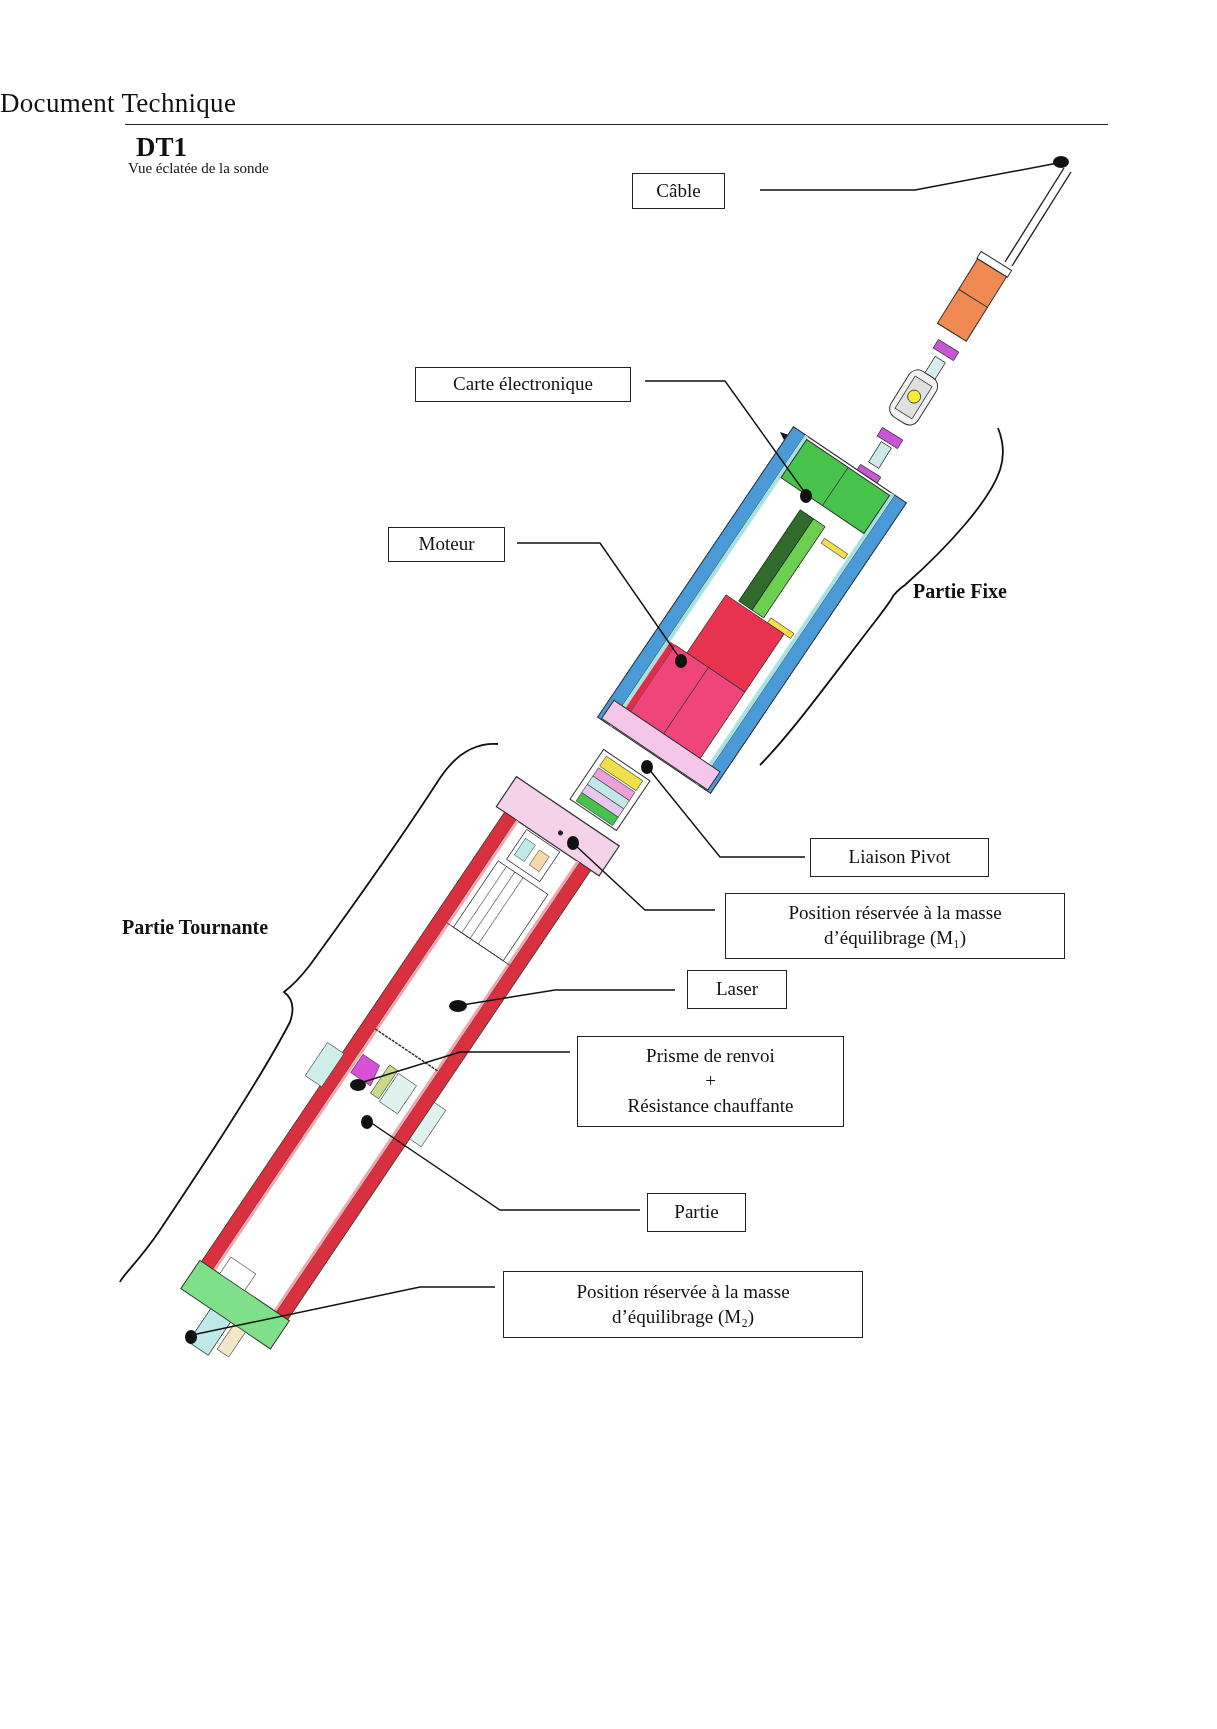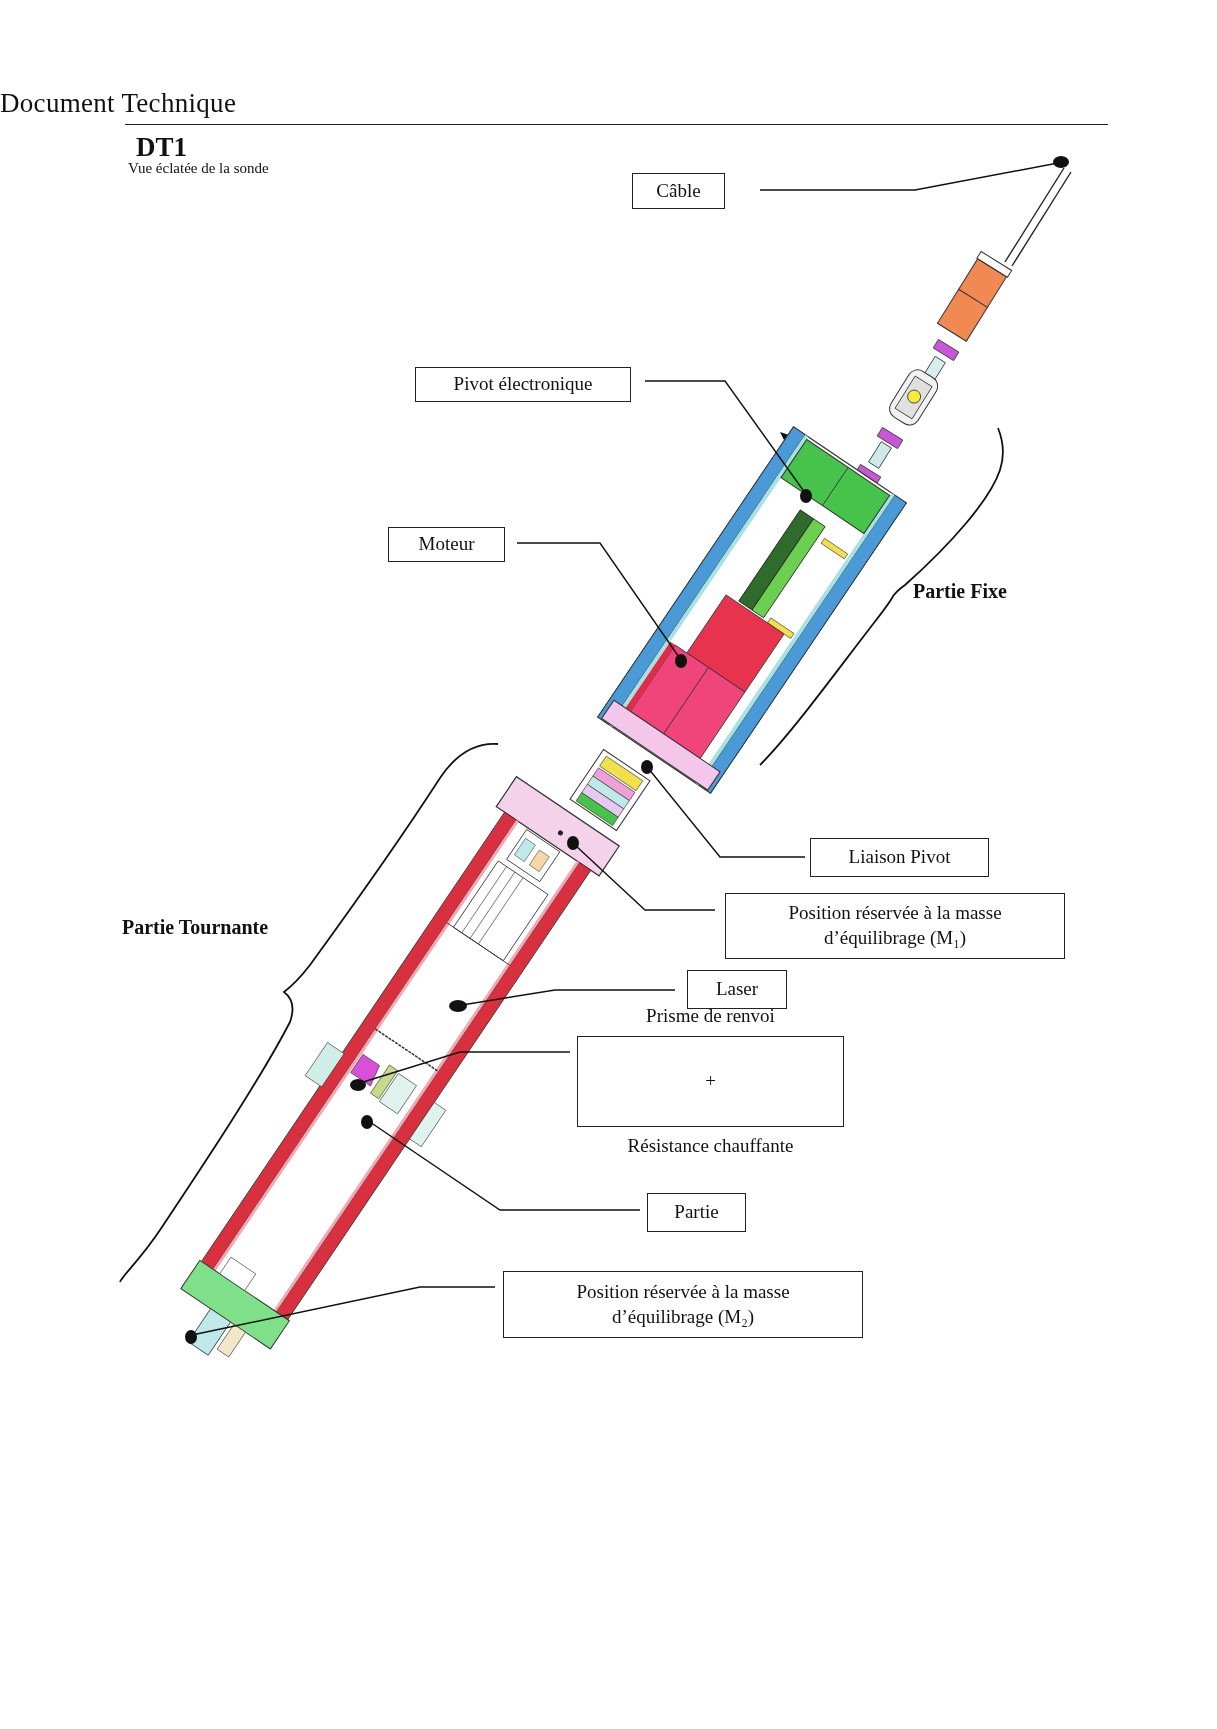--- a/index.html
+++ b/index.html
@@ -155,36 +155,36 @@
     <ellipse cx="358" cy="1085" rx="8" ry="6"></ellipse>
     <ellipse cx="367" cy="1122" rx="6" ry="7"></ellipse>
     <ellipse cx="191" cy="1337" rx="6" ry="7"></ellipse>
   </g>
 </svg>
 
 <div class="lbl-box" style="left:632px;top:173px;width:93px;height:36px;">
   <span>Câble</span>
 </div>
 <div class="lbl-box" style="left:415px;top:367px;width:216px;height:35px;">
-  <span>Pivot électronique</span>
+  <span>Carte électronique</span>
 </div>
 <div class="lbl-box" style="left:388px;top:527px;width:117px;height:35px;">
   <span>Moteur</span>
 </div>
 <div class="lbl-box" style="left:810px;top:838px;width:179px;height:39px;">
   <span>Liaison Pivot</span>
 </div>
 <div class="lbl-box" style="left:725px;top:893px;width:340px;height:66px;">
   <span>Position réservée à la masse</span>
   <span>d’équilibrage (M₁)</span>
 </div>
 <div class="lbl-box" style="left:687px;top:970px;width:100px;height:39px;">
   <span>Laser</span>
 </div>
-<div class="lbl-box" style="left:577px;top:1036px;width:267px;height:91px;gap:40px;">
+<div class="lbl-box" style="left:577px;top:1036px;width:267px;height:91px;">
   <span>Prisme de renvoi</span>
   <span>+</span>
   <span>Résistance chauffante</span>
 </div>
 <div class="lbl-box" style="left:647px;top:1193px;width:99px;height:39px;">
   <span>Partie</span>
 </div>
 <div class="lbl-box" style="left:503px;top:1271px;width:360px;height:67px;">
   <span>Position réservée à la masse</span>
   <span>d’équilibrage (M₂)</span>

